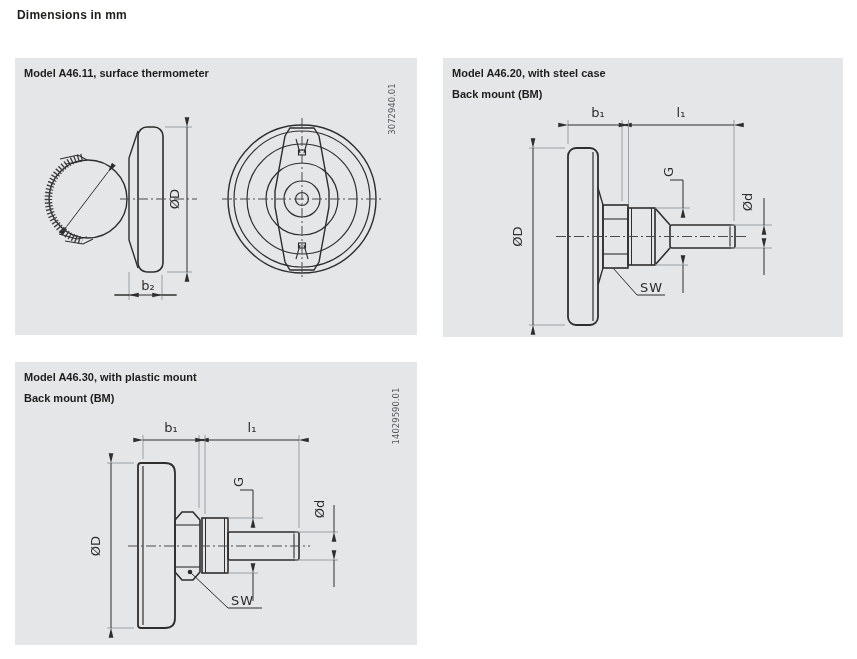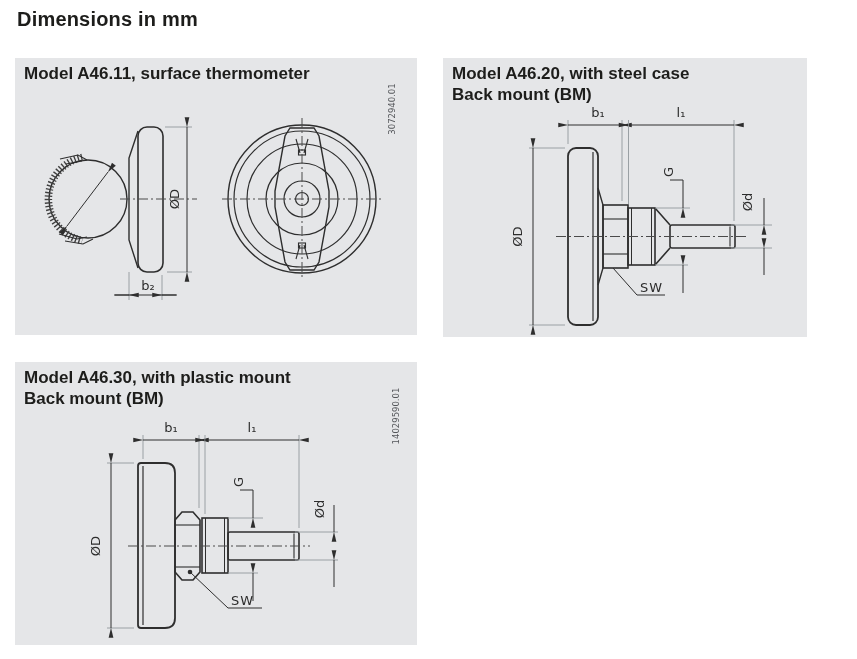--- a/index.html
+++ b/index.html
@@ -1,20 +1,20 @@
 <!DOCTYPE html>
 <html><head>
 <meta charset="utf-8">
 <style>
   html,body{margin:0;padding:0;background:#ffffff;width:857px;height:659px;overflow:hidden;
             font-family:"Liberation Sans", sans-serif;}
   .page{position:relative;width:857px;height:659px;background:#fff;}
-  .page-title{position:absolute;left:17px;top:8px;font-size:20px;font-weight:bold;color:#1d1d1b;letter-spacing:.2px;}
+  .page-title{position:absolute;left:17px;top:8px;font-size:12px;font-weight:bold;color:#1d1d1b;letter-spacing:.2px;}
   .panel{position:absolute;background:#e5e6e8;}
-  .panel-title{position:absolute;left:9px;top:5px;font-size:17px;font-weight:bold;color:#1d1d1b;line-height:21px;}
+  .panel-title{position:absolute;left:9px;top:5px;font-size:11px;font-weight:bold;color:#1d1d1b;line-height:21px;}
   .panel svg{position:absolute;left:0;top:0;}
   .hairline{stroke:#9aa0a4;stroke-width:1;}
   .part{stroke:#2e2e2e;fill:none;}
   .dim{stroke:#2e2e2e;stroke-width:1;fill:none;}
   .cl{stroke:#4a4a4a;stroke-width:1;fill:none;stroke-dasharray:10 3 2 3;}
   text{font-family:"DejaVu Sans","Liberation Sans",sans-serif;fill:#2c2c2c;}
   .dimtxt{font-size:13px;}
   .dwgnum{font-size:8.5px;fill:#54565a;}
 </style>
 </head>
@@ -75,21 +75,21 @@
         <path class="part" stroke-width="1.1" d="M281,201 L285,187 M293,201 L289,187"></path>
         <rect class="part" stroke-width="1.1" x="283.5" y="185" width="7" height="5"></rect>
         <line class="cl" x1="207" y1="141" x2="368" y2="141"></line>
         <line class="cl" x1="287" y1="60" x2="287" y2="222"></line>
       </g>
 
       <text class="dwgnum" text-anchor="middle" transform="rotate(-90 380 51)" x="380" y="51">3072940.01</text>
     </svg>
   </div>
 
-  <div class="panel" style="left:443px;top:58px;width:364px;height:279px;">
+  <div class="panel" style="left:443px;top:58px;width:400px;height:279px;">
     <div class="panel-title">
       <div>Model A46.20, with steel case</div>
       <div>Back mount (BM)</div>
     </div>
     <svg width="400" height="279" viewBox="0 0 400 279">
       <defs>
         <marker id="arr2" viewBox="0 0 12 8" refX="0.8" refY="4" markerWidth="11" markerHeight="7.3" orient="auto-start-reverse">
           <path d="M0.5,4 L11.5,1.4 L11.5,6.6 Z" fill="#2e2e2e"></path>
         </marker>
       </defs>

